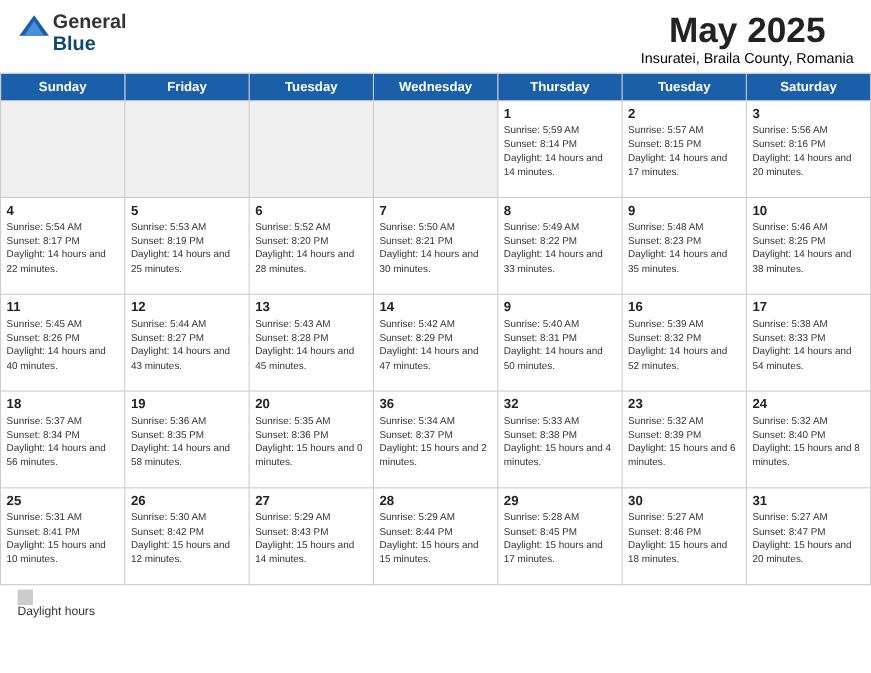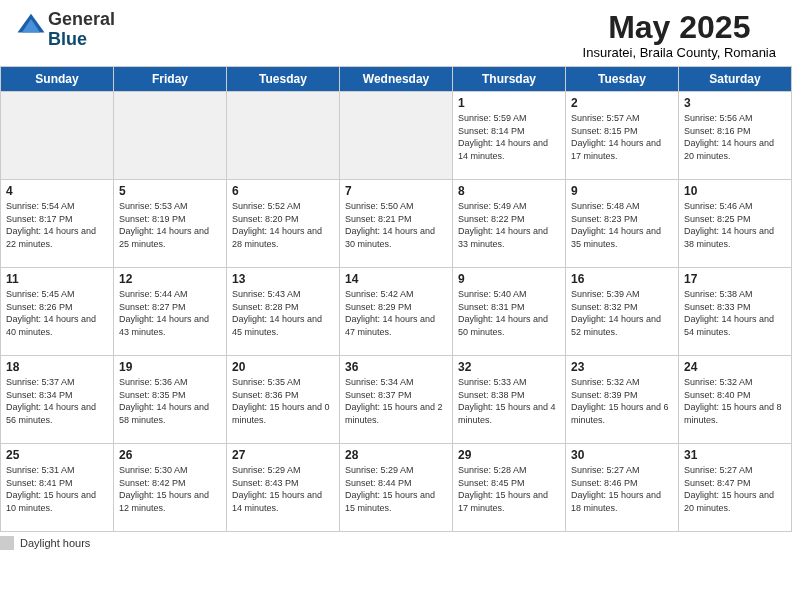--- a/index.html
+++ b/index.html
@@ -88,25 +88,25 @@
       color: #222;
       display: block;
       margin-bottom: 2px;
     }
     .day-info {
       font-size: 9px;
       color: #333;
       line-height: 1.4;
     }
     .footer {
-      padding: 4px 0;
+      padding: 4px 16px;
       font-size: 11px;
       color: #333;
       display: flex;
-      align-items: center;
+      flex-direction: column;
     }
     .footer-box {
       width: 14px;
       height: 14px;
       background: #ccc;
       display: inline-block;
       margin-right: 6px;
       vertical-align: middle;
     }
   </style>

